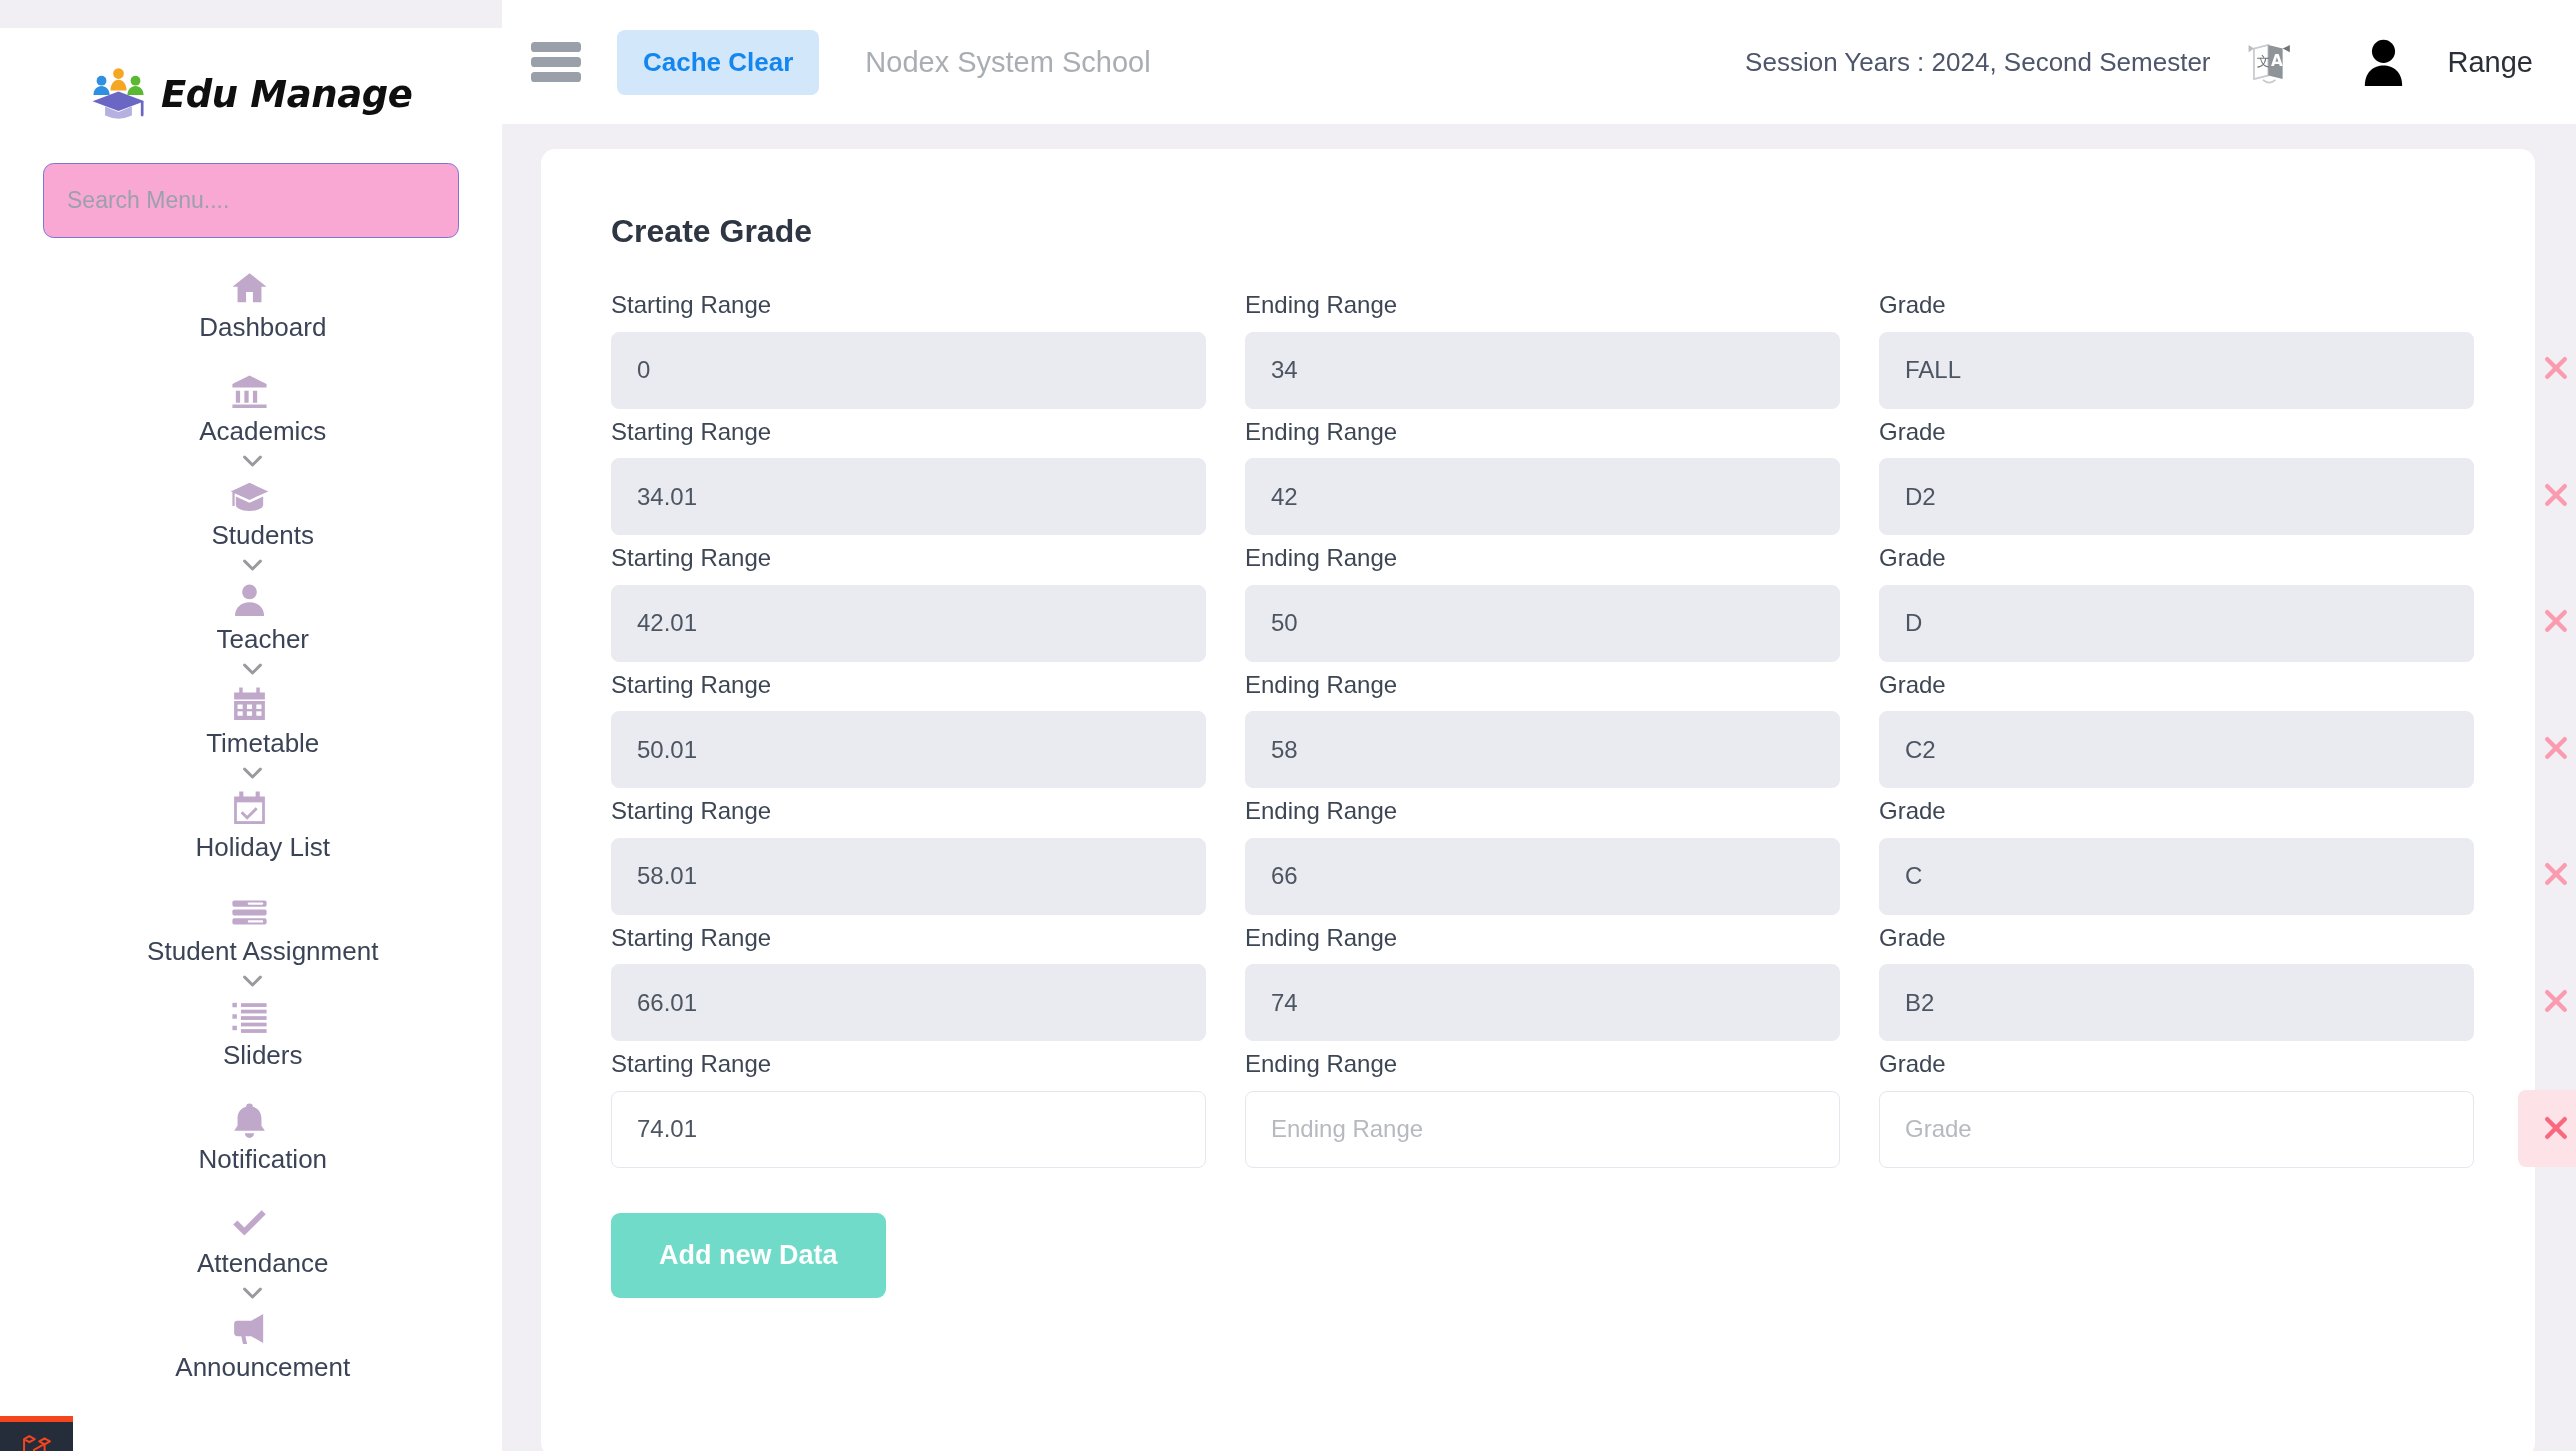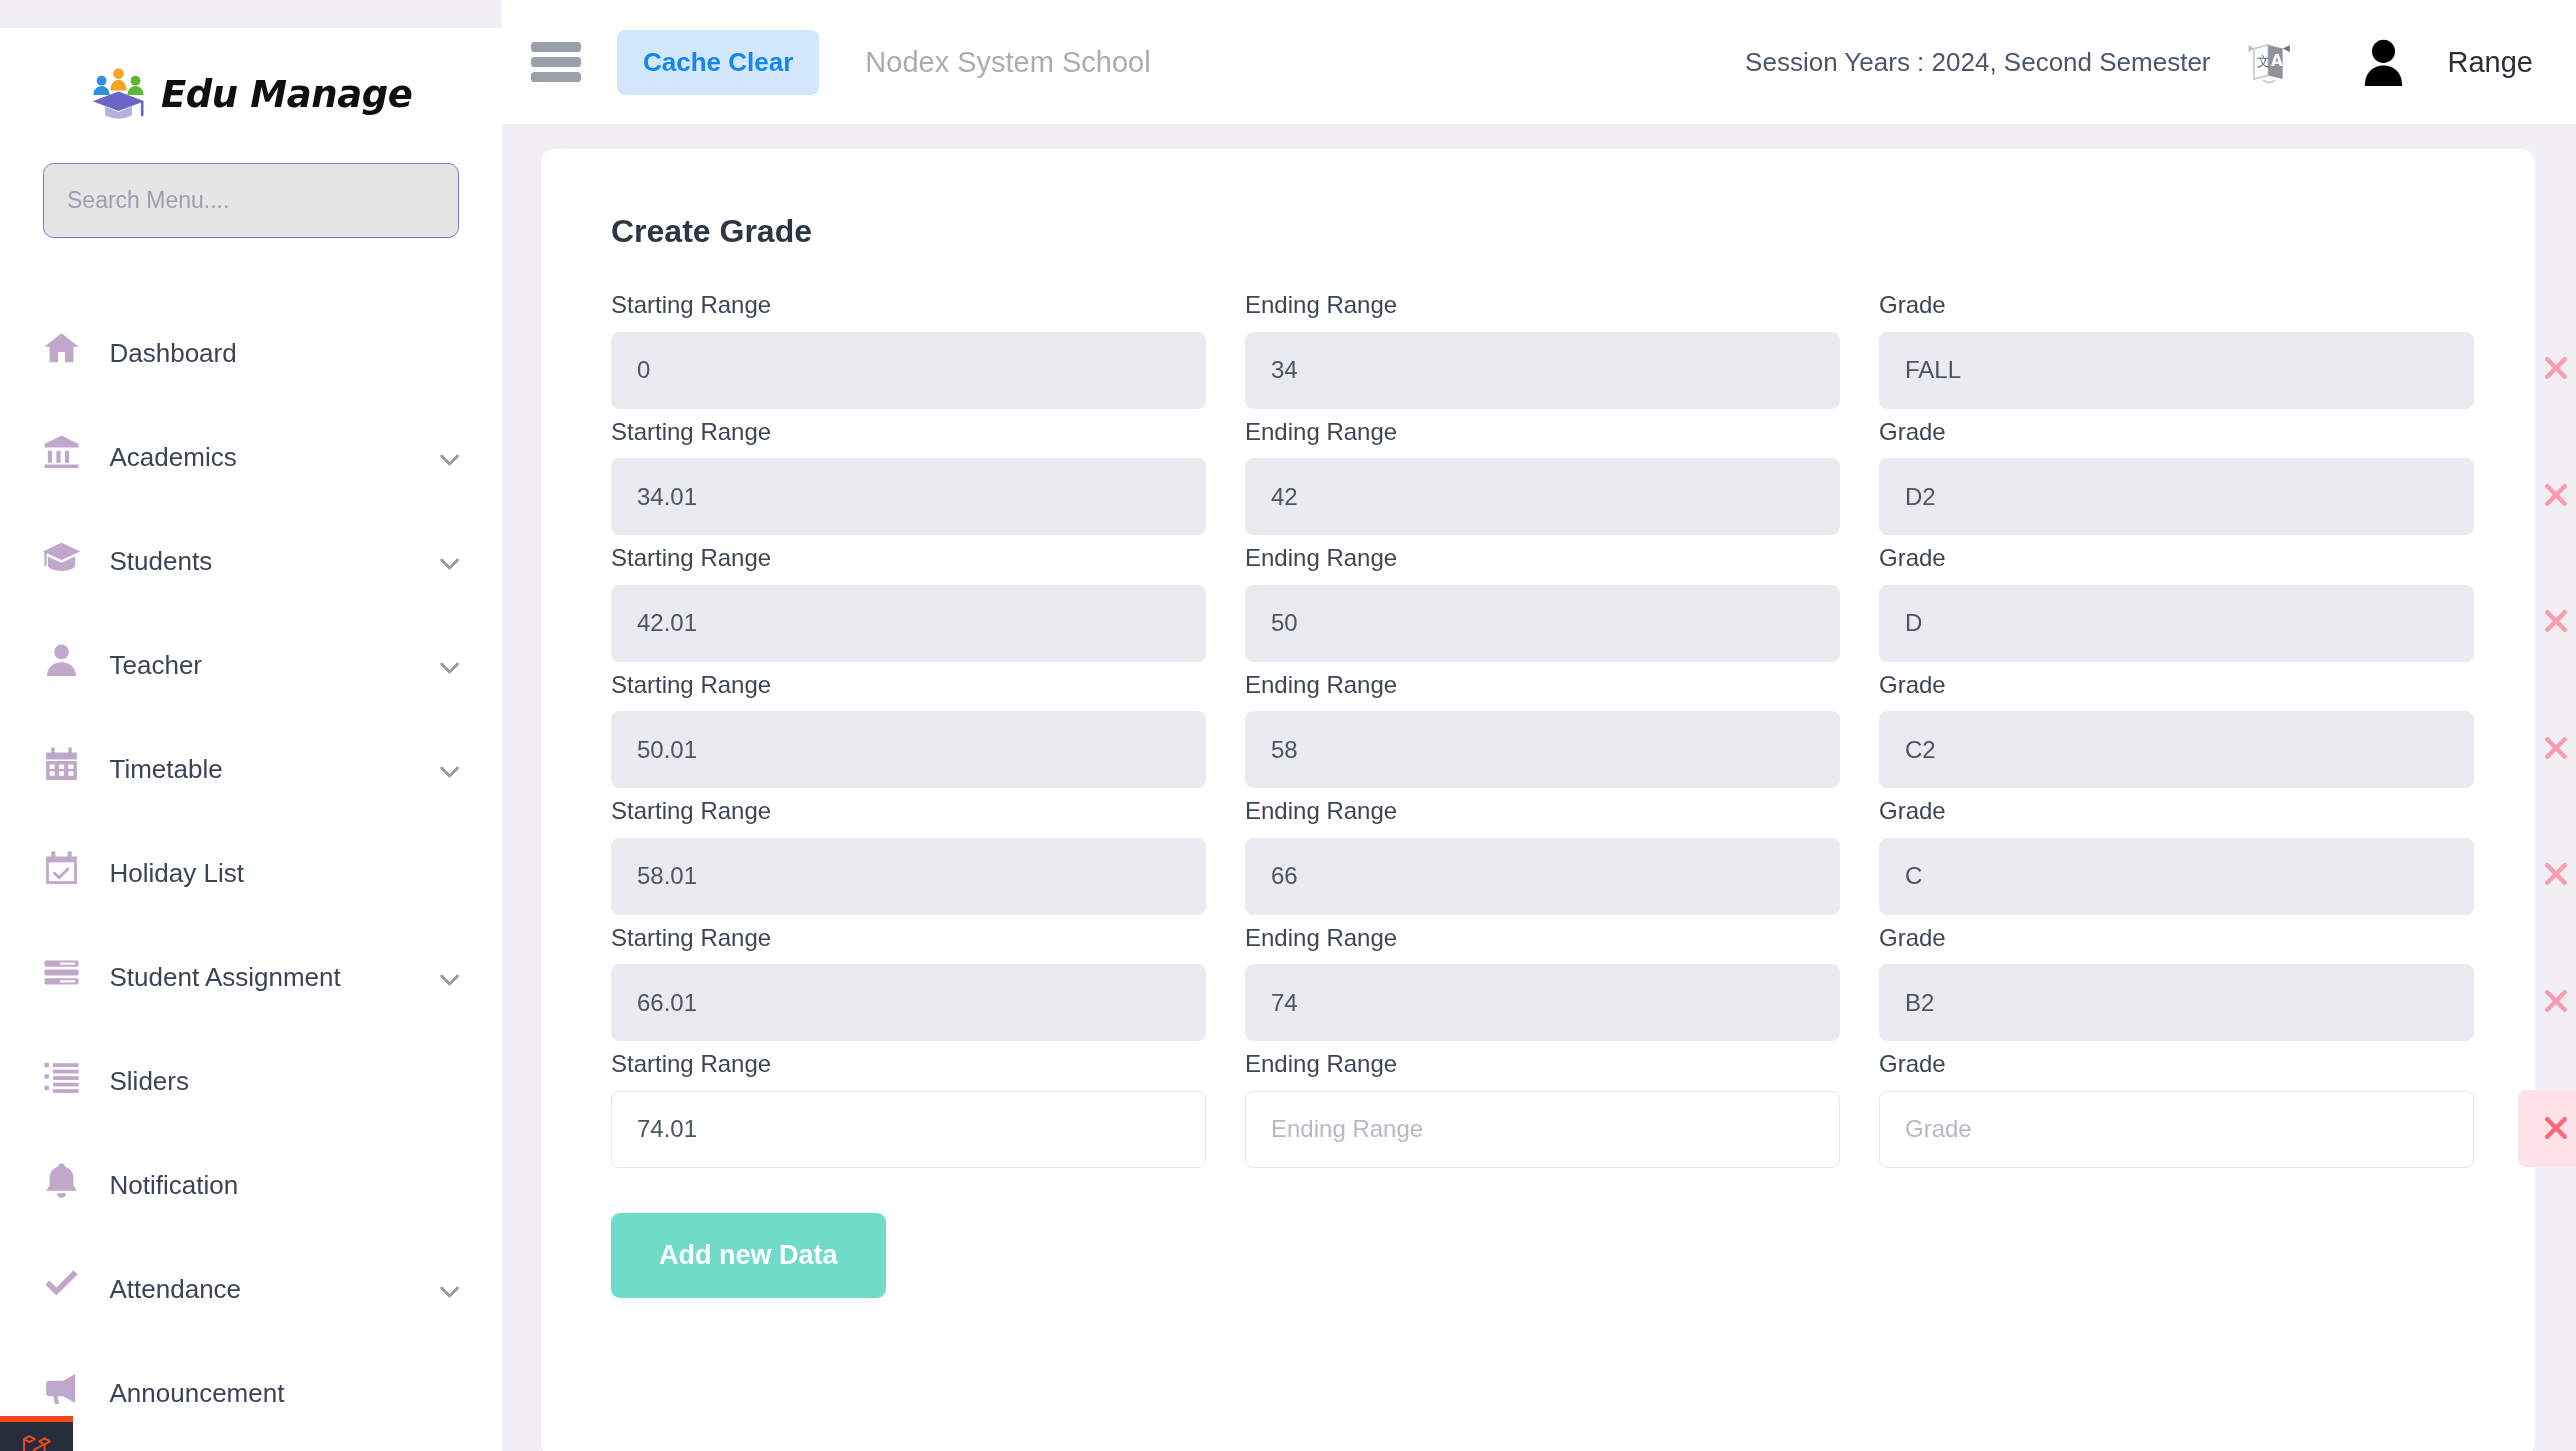--- a/index.html
+++ b/index.html
@@ -28,29 +28,29 @@
     font-size: 37px; font-weight: 700; color: #0f0f0f;
     font-family: "DejaVu Sans", sans-serif;
     font-style: italic; letter-spacing: -0.4px;
   }
   #search-wrap { padding: 0 43px; margin-top: 1.8px; }
   #search-input {
     width: 100%; height: 75px;
     border: 1.8px solid #7b75d6; border-radius: 10.7px;
     padding: 0 23px; font-size: 23px; color: #58606e;
     font-family: "Liberation Sans", sans-serif;
-    background: #e5e5e5; outline: none;
+    background: #f9a8d4; outline: none;
   }
   #search-input::placeholder { color: #9aa1ab; }
 
   #menu { margin-top: 27px; }
   .menu-item {
-    display: flex; align-items: flex-end;
+    display: flex; align-items: center;
     height: 104px; padding: 0 39px 0 41px;
-    cursor: pointer; position: relative;
+    cursor: pointer; position: relative; flex-direction: column;
   }
   .menu-ico {
     width: 47px; flex: 0 0 47px;
     display: flex; align-items: center; justify-content: flex-start;
     color: #bfa8c9;
   }
   .menu-ico svg { display: block; fill: #bfa8c9; }
   .menu-label {
     margin-left: 21.5px; font-size: 26px; color: #3b4456;
     white-space: nowrap; flex: 1 1 auto;

